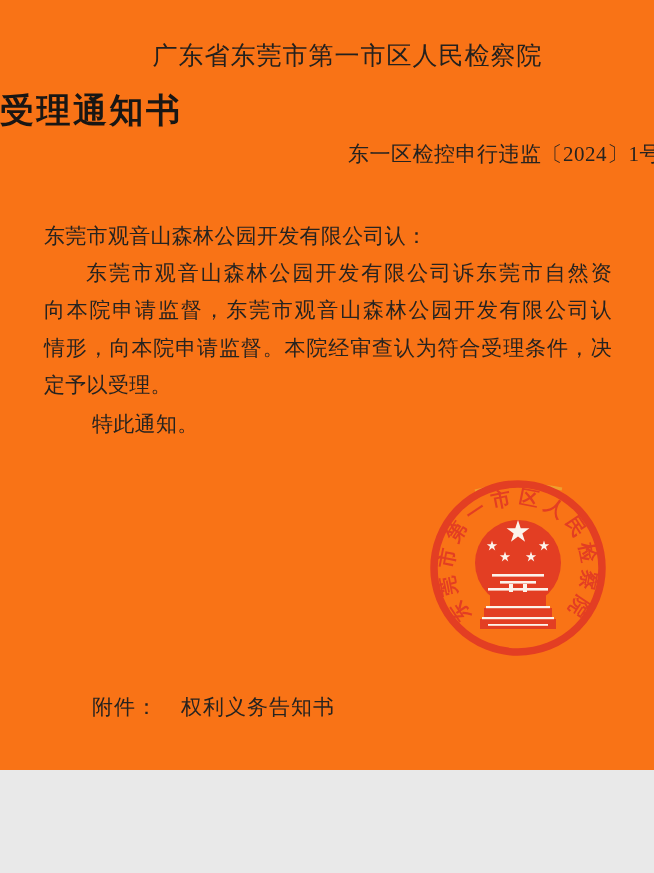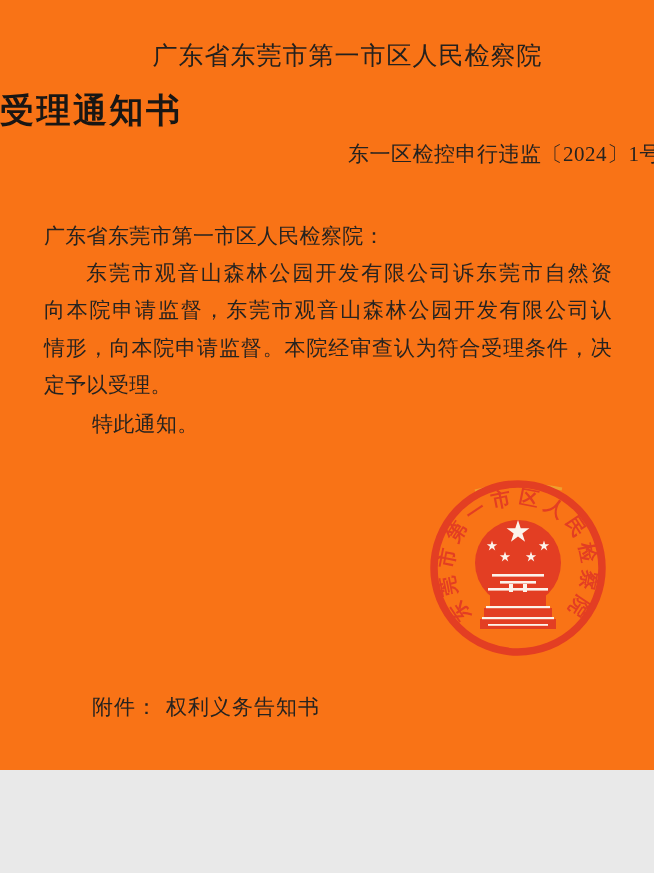--- a/index.html
+++ b/index.html
@@ -53,21 +53,21 @@
   .line.indent { text-indent: 2em; }
   .line.closing { margin-top: 2px; text-indent: 48px; }
   .attachment {
     position: absolute;
     top: 692px; left: 92px;
     font-size: 21px;
     letter-spacing: 1px;
     color: #262320;
     line-height: 30px;
   }
-  .attachment .att-value { margin-left: 8px; }
+  .attachment .att-value { margin-left: 23px; }
   .seal {
     position: absolute;
     left: 429px; top: 478px;
     width: 178px; height: 180px;
     opacity: 0.93;
   }
   .seal-date {
     position: absolute;
     left: 405px; top: 578px;
     font-size: 20px;
@@ -83,21 +83,21 @@
 
 <div class="page">
 
   <div class="org-title">广东省东莞市第一市区人民检察院</div>
 
   <div class="doc-title">受理通知书</div>
 
   <div class="doc-number">东一区检控申行违监〔2024〕1号</div>
 
   <div class="body-block">
-    <div class="line wrapok">广东省东莞市第一市区人民检察院：</div>
+    <div class="line wrapok">东莞市观音山森林公园开发有限公司认：</div>
     <div class="line just indent">东莞市观音山森林公园开发有限公司诉东莞市自然资</div>
     <div class="line just">向本院申请监督，东莞市观音山森林公园开发有限公司认</div>
     <div class="line just">情形，向本院申请监督。本院经审查认为符合受理条件，决</div>
     <div class="line">定予以受理。</div>
     <div class="line closing">特此通知。</div>
   </div>
 
   <svg class="seal" viewBox="0 0 178 180" aria-hidden="true">
     <defs>
       <path id="star" d="M0,-1 L0.2245,-0.309 L0.951,-0.309 L0.3633,0.1181 L0.5878,0.809 L0,0.382 L-0.5878,0.809 L-0.3633,0.1181 L-0.951,-0.309 L-0.2245,-0.309 Z"></path>

